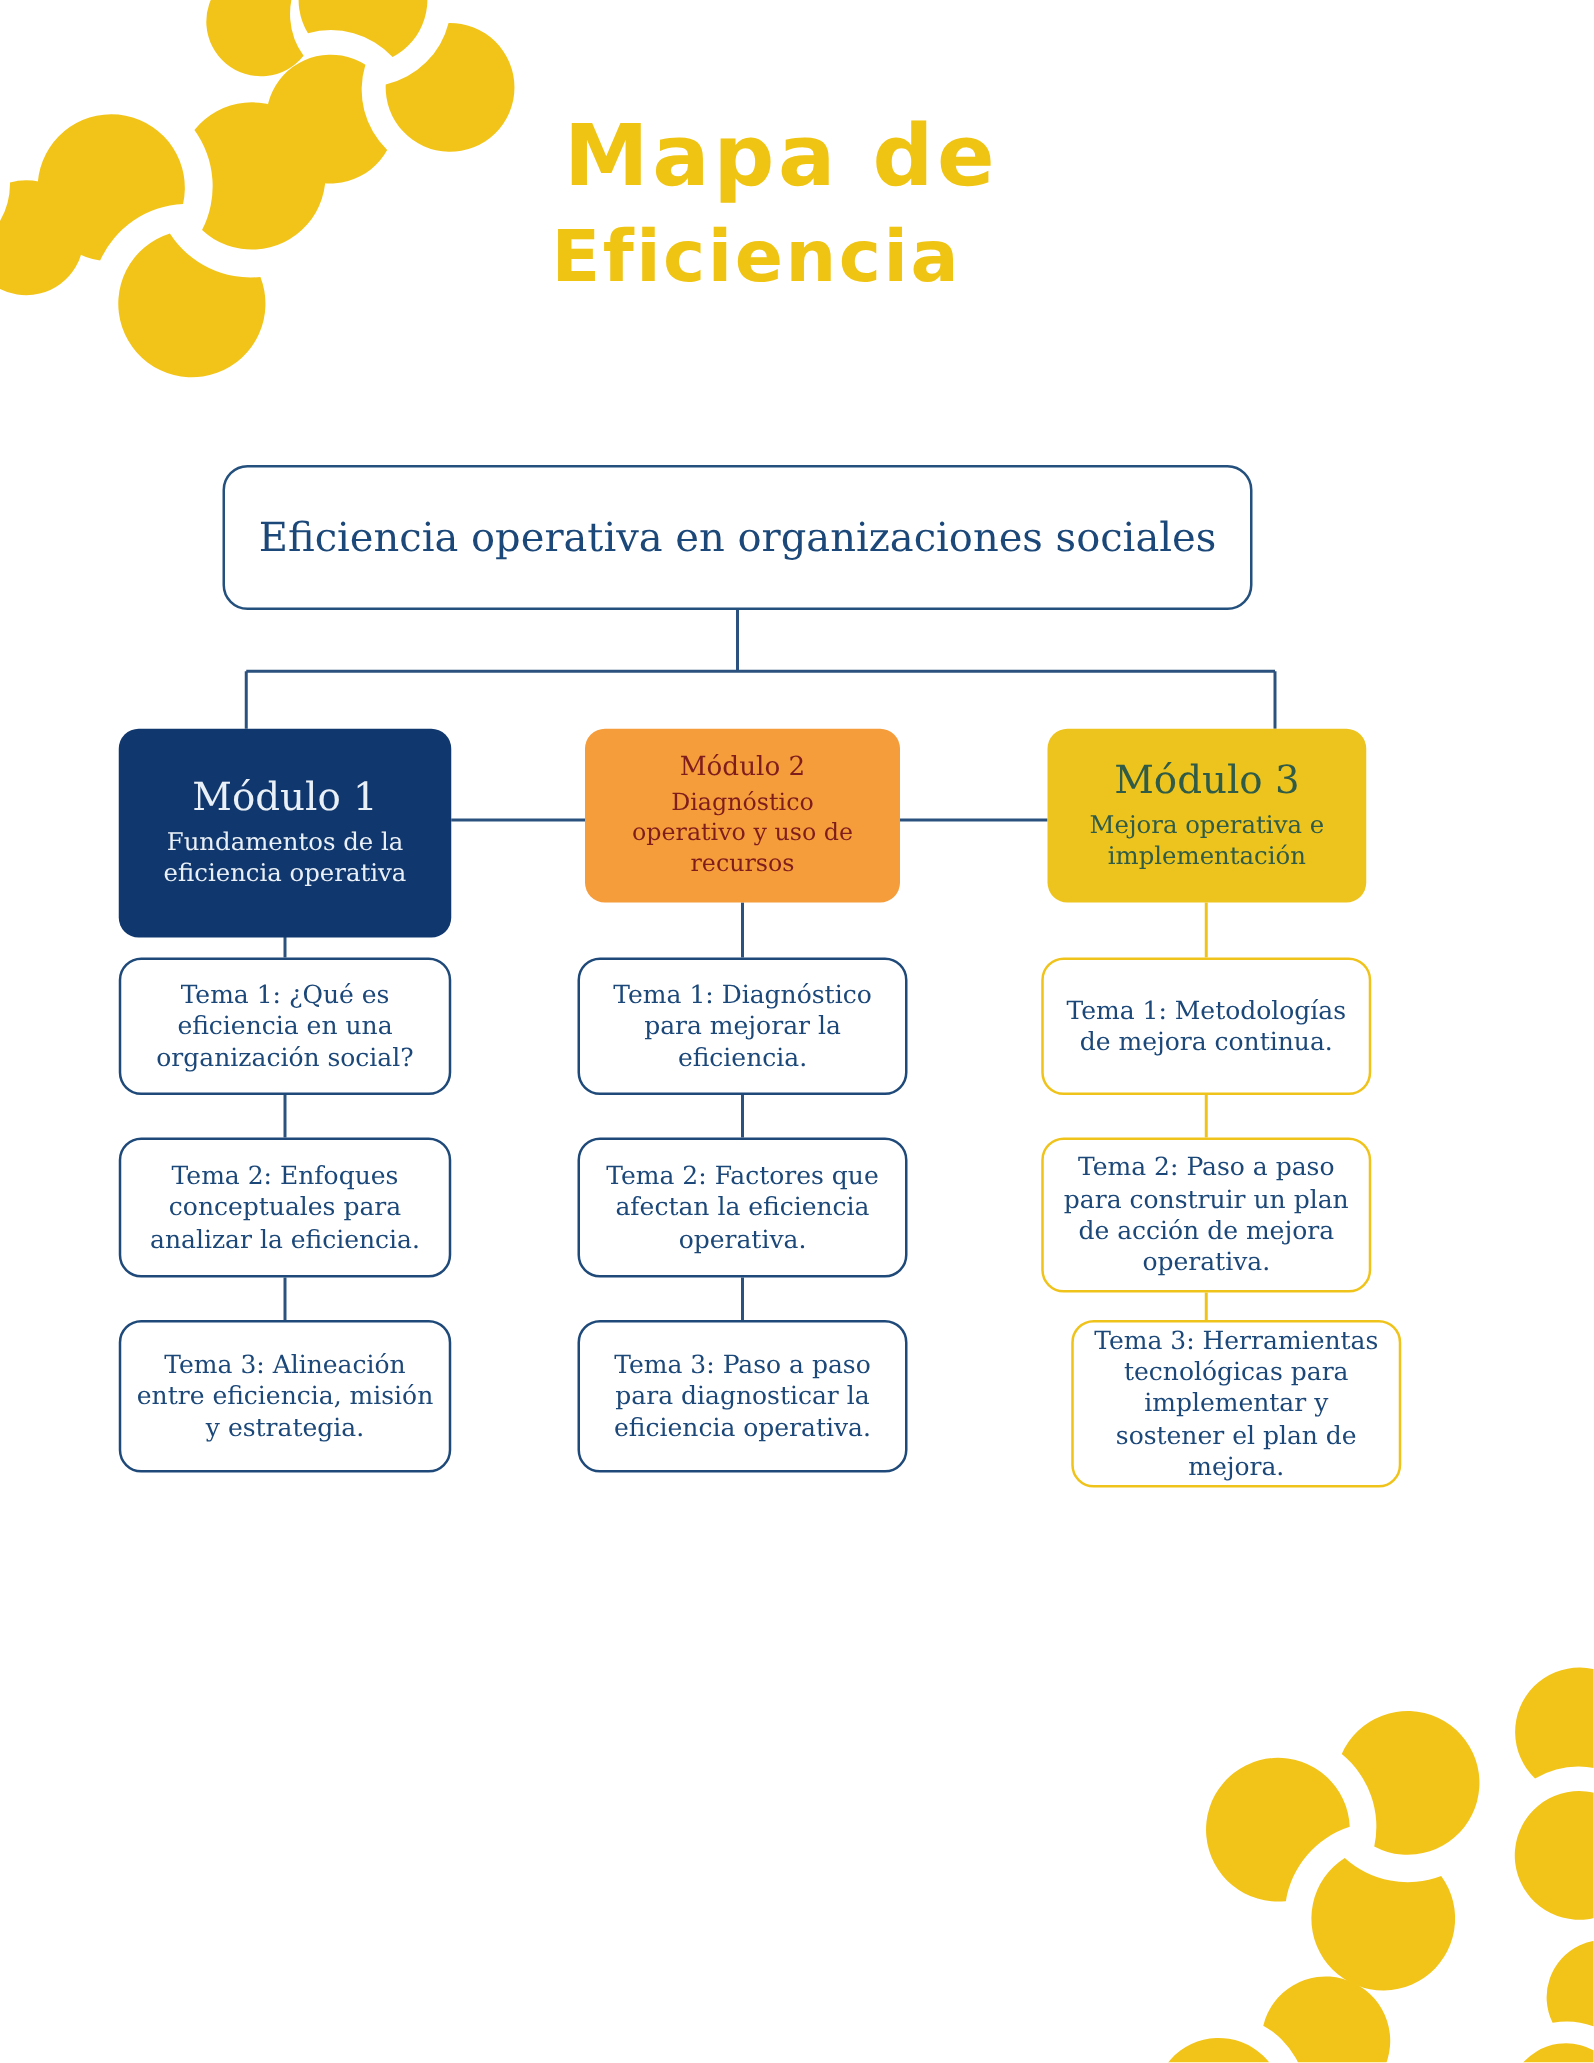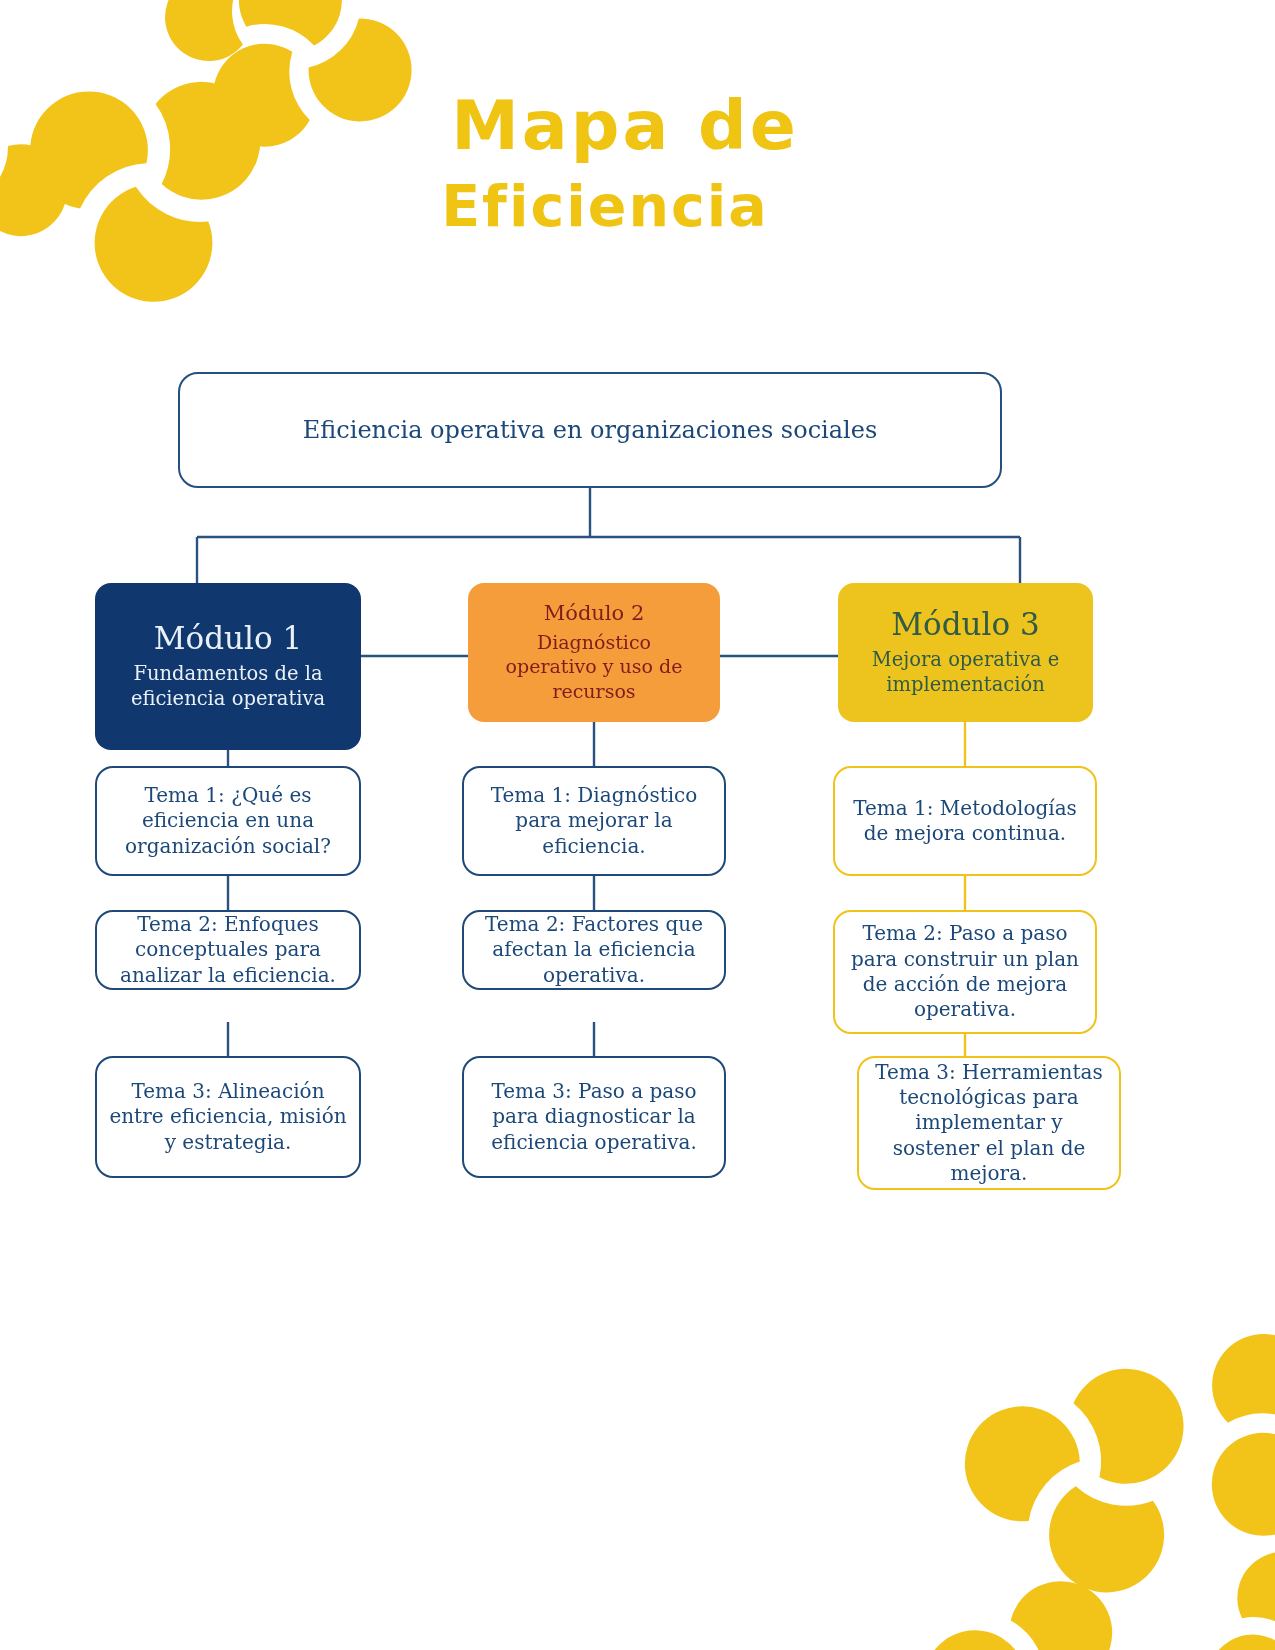--- a/index.html
+++ b/index.html
@@ -31,21 +31,21 @@
   .connectors { position: absolute; left: 0; top: 0; width: 1275px; height: 1650px; pointer-events: none; }
   .line-navy   { stroke: #2B527E; stroke-width: 2.4; fill: none; }
   .line-yellow { stroke: #F0C31B; stroke-width: 2.4; fill: none; }
 
   
   .node { position: absolute; box-sizing: border-box; display: flex; flex-direction: column; align-items: center; justify-content: center; text-align: center; }
 
   .root-node {
     left: 178px; top: 372px; width: 824px; height: 116px;
     border: 2px solid #24507D; border-radius: 20px;
-    background: #ffffff; color: #1C4879; font-size: 24px;
+    background: #ffffff; color: #1C4879; font-size: 32px;
   }
 
   .module { border-radius: 16px; }
   .module-1 { left: 95px;  top: 583px; width: 266px; height: 167px; background: #11386E; color: #EAF0F7; }
   .module-2 { left: 468px; top: 583px; width: 252px; height: 139px; background: #F59C3B; color: #7f1d1d; }
   .module-3 { left: 838px; top: 583px; width: 255px; height: 139px; background: #EDC41E; color: #2F5B47; }
 
   .module-title { font-size: 31px; line-height: 1.15; }
   .module-2 .module-title { font-size: 21px; }
   .module-subtitle { font-size: 19.5px; line-height: 1.3; margin-top: 4px; }
@@ -58,21 +58,21 @@
     border: 2px solid #1E4979; border-radius: 18px;
     font-size: 20px; line-height: 1.27; padding: 8px 10px;
   }
   .tema.yellow-border { border-color: #F0C31B; }
 
   .col1 { left: 95px;  width: 266px; }
   .col2 { left: 462px; width: 264px; }
   .col3 { left: 833px; width: 264px; }
 
   .row1 { top: 766px;  height: 110px; }
-  .row2 { top: 910px;  height: 80px; }
+  .row2 { top: 910px;  height: 112px; }
   .row3 { top: 1056px; height: 122px; }
   .col3.row2 { height: 124px; }
   .col3.row3 { height: 134px; margin-left: 24px; }
 </style>
 </head>
 <body>
 
 <div class="canvas">
 
   <svg class="decor" viewBox="0 0 1275 1650" aria-hidden="true">

